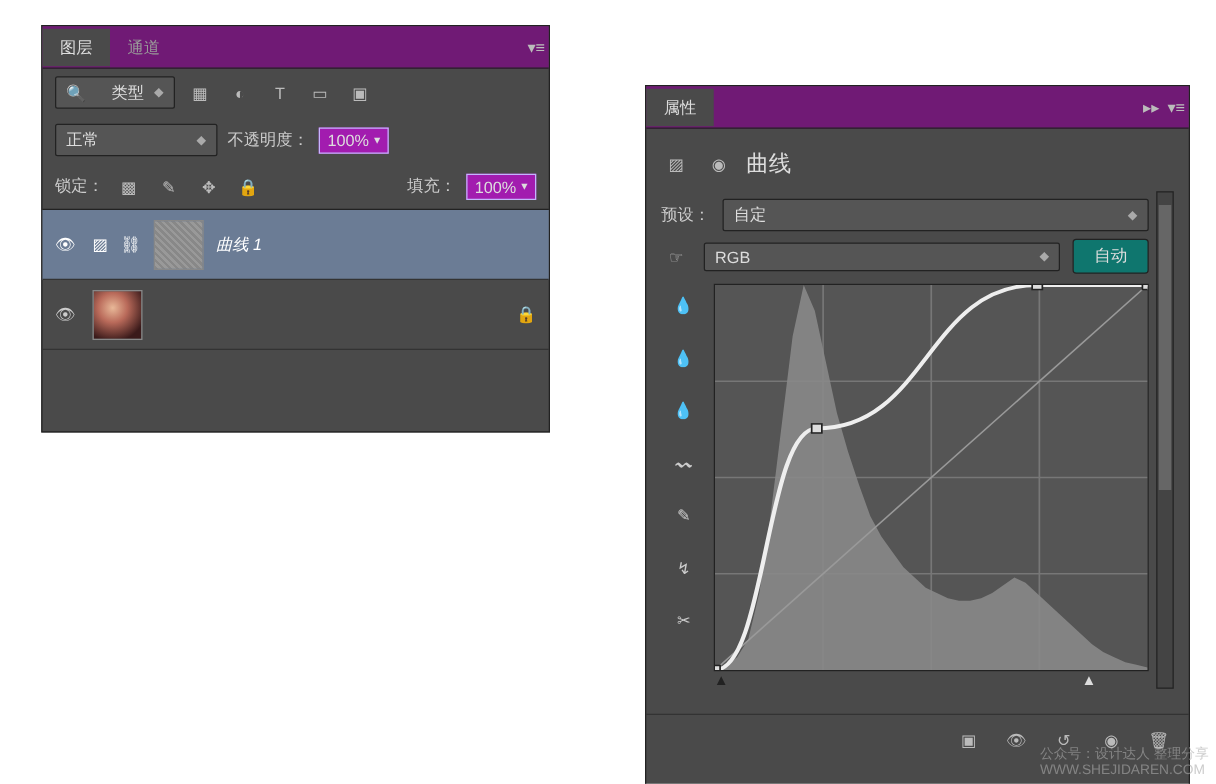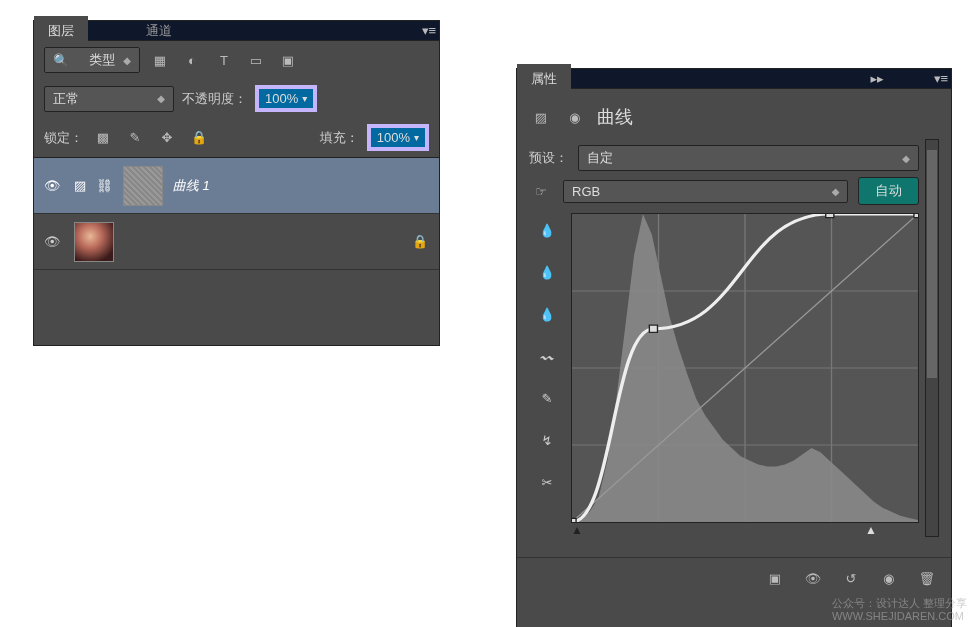--- a/index.html
+++ b/index.html
@@ -1,32 +1,32 @@
 <!DOCTYPE html>
 <html><head>
 <meta charset="utf-8">
 <style>
 * { box-sizing: border-box; margin: 0; padding: 0; }
 body { background: #fff; font-family: "Microsoft YaHei", sans-serif; font-size: 13px; color: #ccc; width: 973px; height: 627px; position: relative; }
 .panel { position: absolute; background: #4a4a4a; border: 1px solid #222; }
 .layers-panel { left: 33px; top: 20px; width: 407px; height: 326px; }
 .props-panel { left: 516px; top: 20px; width: 436px; height: 585px; margin-top: 48px; }
 
-.panel-tabs { display: flex; align-items: center; height: 20px; background: #0f172a; border-bottom: 1px solid #222; gap: 44px; }
+.panel-tabs { display: flex; align-items: center; height: 34px; background: #701a75; border-bottom: 1px solid #222; }
 .tab { padding: 6px 14px; cursor: pointer; color: #999; }
 .tab.active { background: #4a4a4a; color: #ddd; }
 .tab-spacer { flex: 1; }
 .icon-btn { width: 20px; height: 20px; display: inline-flex; align-items: center; justify-content: center; color: #bbb; cursor: pointer; }
 
 .row { display: flex; align-items: center; padding: 6px 10px; gap: 8px; }
 .dropdown { display: inline-flex; align-items: center; background: #555; border: 1px solid #222; padding: 3px 8px; color: #ddd; cursor: pointer; border-radius: 2px; }
 .dropdown .caret { margin-left: 8px; font-size: 10px; color: #aaa; }
 .small-icon { width: 24px; height: 24px; display: inline-flex; align-items: center; justify-content: center; color: #bbb; }
 .label { color: #ccc; }
-.value-box { background: #0369a1; border: 4px solid #c4b5fd; padding: 2px 6px; color: #ddd; display: inline-flex; align-items: center; }
+.value-box { background: #a21caf; border: 1px solid #c4b5fd; padding: 2px 6px; color: #ddd; display: inline-flex; align-items: center; }
 .value-box .caret { margin-left: 4px; font-size: 10px; }
 
 .layer-list { border-top: 1px solid #222; }
 .layer { display: flex; align-items: center; height: 56px; border-bottom: 1px solid #333; padding: 0 10px; gap: 10px; }
 .layer.selected { background: #6b7c95; color: #fff; }
 .vis { width: 20px; }
 .thumb { width: 40px; height: 40px; border: 1px solid #888; background: #777; }
 .thumb.curves { background: repeating-linear-gradient(45deg,#888,#888 2px,#999 2px,#999 4px); }
 .layer-name { flex: 1; font-style: italic; }
 .link-icon, .adj-icon { display: inline-flex; }

